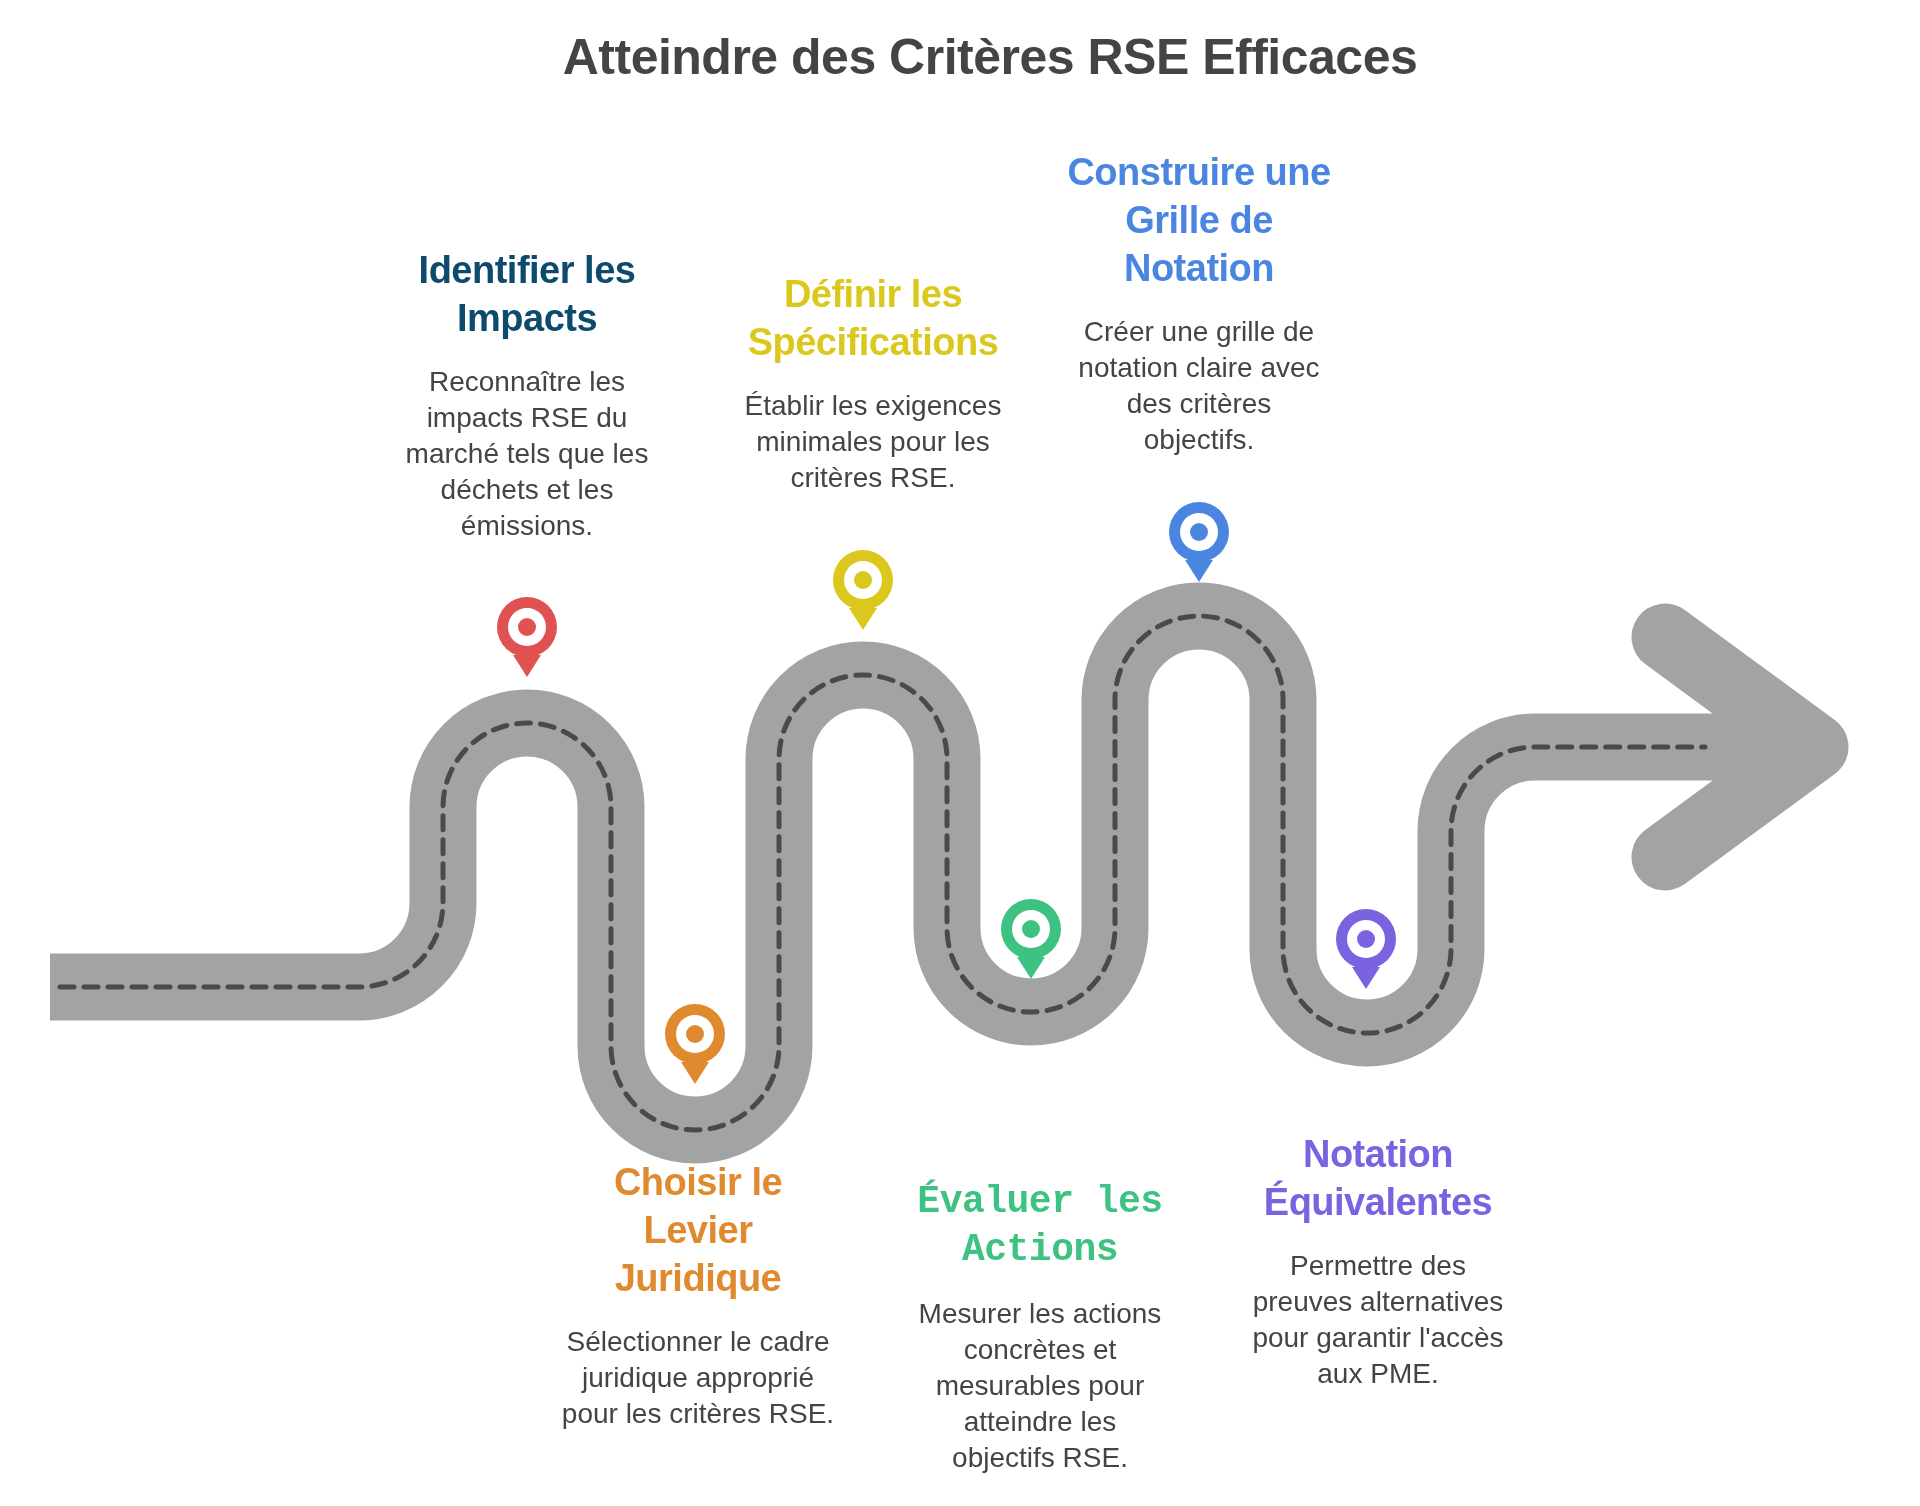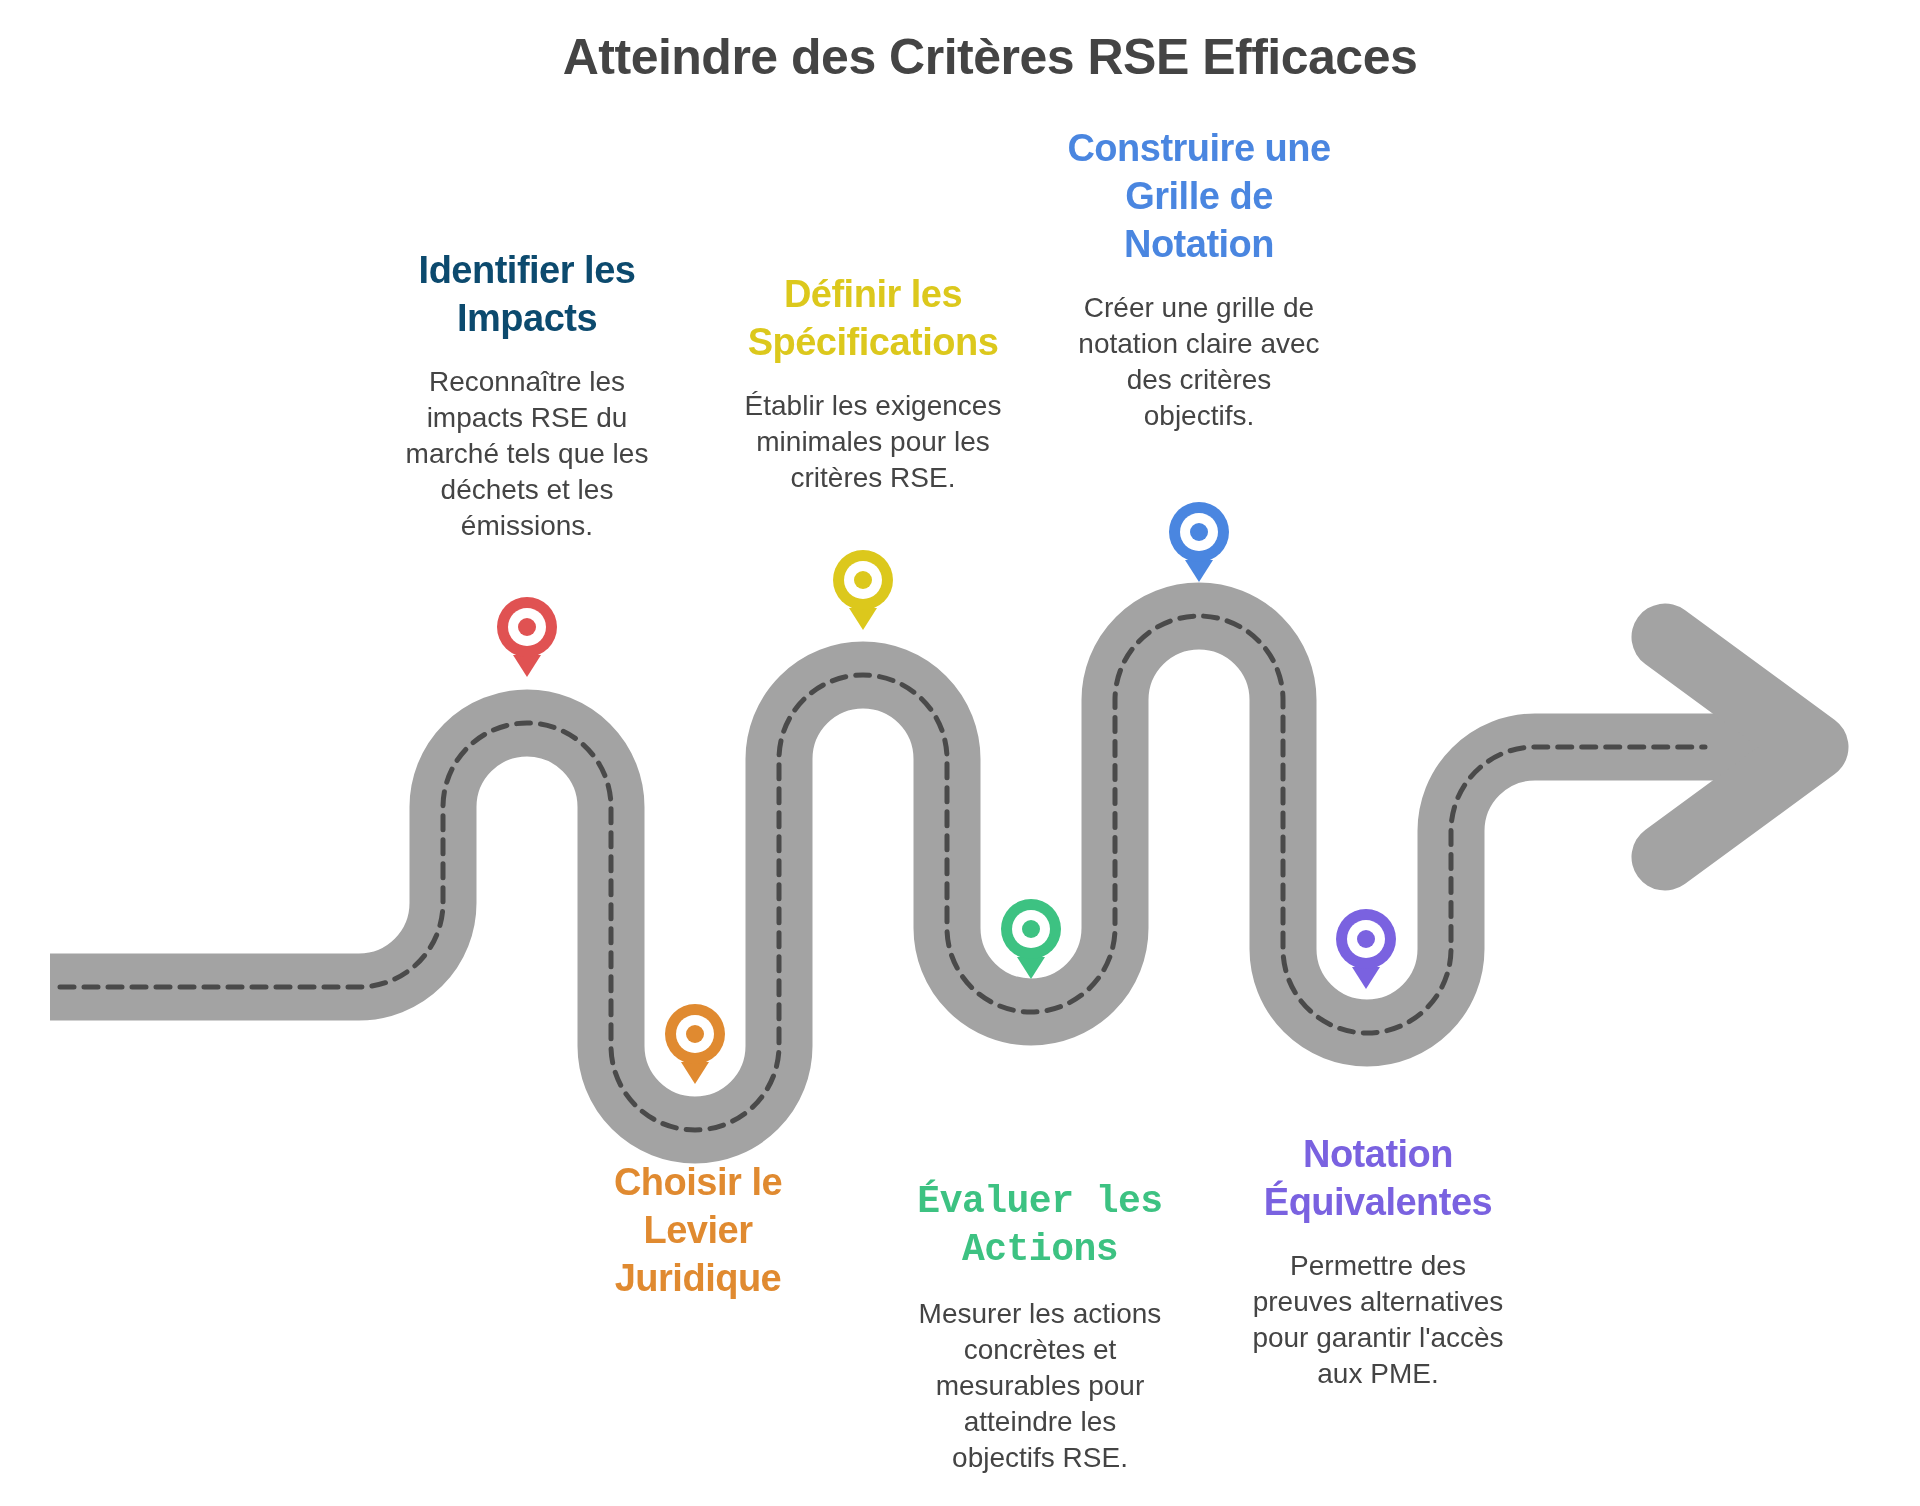--- a/index.html
+++ b/index.html
@@ -81,39 +81,44 @@
     <div>Définir les</div>
     <div>Spécifications</div>
   </div>
   <div class="desc">
     <div>Établir les exigences</div>
     <div>minimales pour les</div>
     <div>critères RSE.</div>
   </div>
 </div>
 
-<div class="step" style="left:1044px; top:124px; width:310px;">
+<div class="step" style="left:1044px; top:148px; width:310px;">
   <div class="heading" style="color:#4a86e0;">
     <div>Construire une</div>
     <div>Grille de</div>
     <div>Notation</div>
   </div>
   <div class="desc">
     <div>Créer une grille de</div>
     <div>notation claire avec</div>
     <div>des critères</div>
     <div>objectifs.</div>
   </div>
 </div>
 
 <div class="step" style="left:538px; top:1158px; width:320px;">
   <div class="heading" style="color:#e08a30;">
     <div>Choisir le</div>
     <div>Levier</div>
     <div>Juridique</div>
+  </div>
+  <div class="desc">
+    <div>Sélectionner le cadre</div>
+    <div>juridique approprié</div>
+    <div>pour les critères RSE.</div>
   </div>
 </div>
 
 <div class="step" style="left:885px; top:1178px; width:310px;">
   <div class="heading" style="color:#3dc282;font-family:Liberation Mono, monospace;">
     <div>Évaluer les</div>
     <div>Actions</div>
   </div>
   <div class="desc">
     <div>Mesurer les actions</div>

